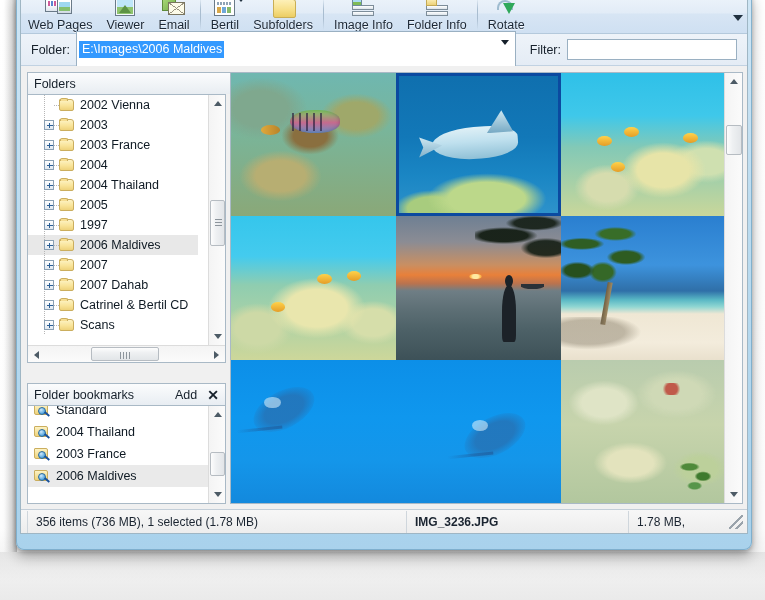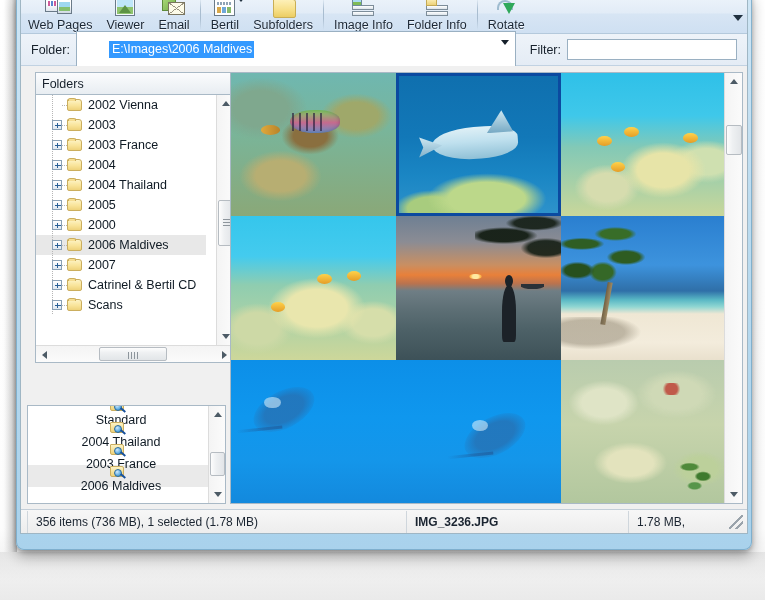--- a/index.html
+++ b/index.html
@@ -183,21 +183,21 @@
   
   #pathbar {
     position: absolute; left: 0; top: 40px; width: 100%; height: 32px;
     background: linear-gradient(to bottom,#eef3f9,#e4ecf5);
     border-bottom: 1px solid #c1d2e2;
     display: flex; align-items: center; padding: 0 10px;
   }
   .fieldlabel { font-size: 12.5px; color: #16202b; margin-right: 6px; white-space: nowrap; }
   #folder-combo {
     position: relative; flex: 1; height: 37px; background: #ffffff;
-    border: 1px solid #9ab0c2; display: flex; align-items: center; padding-left: 30px;
+    border: 1px solid #9ab0c2; display: flex; align-items: center;
   }
   #folder-value {
     font-size: 12.5px; color: #ffffff; background: #3399ff;
     padding: 1px 2px 1px 3px; margin-left: 2px; line-height: 15px; white-space: nowrap;
   }
   #folder-arrow {
     position: absolute; right: 6px; top: 8px;
     width: 0; height: 0; border-left: 4px solid transparent; border-right: 4px solid transparent;
     border-top: 5px solid #16202b;
   }
@@ -219,21 +219,21 @@
     height: 22px; background: linear-gradient(to bottom,#fbfcfd,#e8edf2);
     border: 1px solid #a9b9c6; border-bottom: none;
     display: flex; align-items: center; padding: 0 6px;
     font-size: 12.5px; color: #16202b;
   }
   .panel-head .spacer { flex: 1; }
   .panel-head .hbtn { font-size: 12.5px; color: #16202b; margin-left: 8px; cursor: default; }
   .panel-head .xbtn { font-size: 14px; font-weight: bold; color: #16202b; margin-left: 10px; cursor: default; line-height: 12px; }
 
   
-  #tree-panel { position: absolute; left: 8px; top: 0; width: 232px; height: 305px; }
+  #tree-panel { position: absolute; left: 0; top: 0; width: 232px; height: 305px; }
   #tree-body {
     position: absolute; left: 0; top: 22px; width: 199px; height: 269px;
     background: #ffffff; border: 1px solid #a9b9c6; overflow: hidden;
   }
   #tree-list { position: absolute; left: 0; top: 0; width: 170px; height: 100%; overflow: hidden; }
   .tree-row {
     height: 20px; display: flex; align-items: center; padding-left: 10px;
     font-size: 12.5px; color: #0f1a24; white-space: nowrap; cursor: default; position: relative;
   }
   .tree-row.sel { background: #e8e8e8; }
@@ -313,21 +313,21 @@
 
   
   #bm-panel { position: absolute; left: 0; top: 311px; width: 199px; height: 121px; }
   #bm-body {
     position: absolute; left: 0; top: 22px; width: 199px; height: 99px;
     background: #ffffff; border: 1px solid #a9b9c6; overflow: hidden;
   }
   #bm-list { position: absolute; left: 0; top: -7px; width: 180px; }
   .bm-row {
     height: 22px; display: flex; align-items: center; padding-left: 6px;
-    font-size: 12.5px; color: #0f1a24; white-space: nowrap; cursor: default; flex-direction: column;
+    font-size: 12.5px; color: #0f1a24; white-space: nowrap; cursor: default;
   }
   .bm-row.sel { background: #eaeaea; }
   .bm-ico { position: relative; width: 16px; height: 14px; margin-right: 6px; flex: none; }
   .bm-ico .fld {
     position: absolute; left: 0; top: 1px; width: 14px; height: 11px;
     background: linear-gradient(to bottom,#fdf3c4,#eed27a); border: 1px solid #cbae5e; border-radius: 1px 2px 2px 2px;
   }
   .bm-ico .glass {
     position: absolute; left: 4px; top: 4px; width: 8px; height: 8px; border-radius: 50%;
     background: radial-gradient(circle at 35% 30%, #cfe9fb, #4fa3dd 70%, #2d78b4 100%);
@@ -706,35 +706,42 @@
                   <span class="tree-dash"></span>
                   <span class="expander"></span>
                   <span class="folder-ico"></span>
                   <span>2005</span>
                 </div>
                 <div class="tree-row">
                   <span class="tree-guide"></span>
                   <span class="tree-dash"></span>
                   <span class="expander"></span>
                   <span class="folder-ico"></span>
-                  <span>2000</span>
+                  <span>1997</span>
                 </div>
                 <div class="tree-row sel">
                   <span class="tree-guide"></span>
                   <span class="tree-dash"></span>
                   <span class="expander"></span>
                   <span class="folder-ico"></span>
                   <span>2006 Maldives</span>
                 </div>
                 <div class="tree-row">
                   <span class="tree-guide"></span>
                   <span class="tree-dash"></span>
                   <span class="expander"></span>
                   <span class="folder-ico"></span>
                   <span>2007</span>
+                </div>
+                <div class="tree-row">
+                  <span class="tree-guide"></span>
+                  <span class="tree-dash"></span>
+                  <span class="expander"></span>
+                  <span class="folder-ico"></span>
+                  <span>2007 Dahab</span>
                 </div>
                 <div class="tree-row">
                   <span class="tree-guide"></span>
                   <span class="tree-dash"></span>
                   <span class="expander"></span>
                   <span class="folder-ico"></span>
                   <span>Catrinel &amp; Bertil CD</span>
                 </div>
                 <div class="tree-row">
                   <span class="tree-guide"></span>
@@ -765,20 +772,26 @@
                   <span class="grip"></span>
                 </div>
                 <div class="arrow-r">
                     <span class="tri-r"></span>
                   </div>
               </div>
             </div>
           </div>
 
           <div id="bm-panel">
+            <div class="panel-head">
+              <span>Folder bookmarks</span>
+              <span class="spacer"></span>
+              <span class="hbtn">Add</span>
+              <span class="xbtn">✕</span>
+            </div>
             <div id="bm-body">
               <div id="bm-list">
                 <div class="bm-row">
                   <span class="bm-ico">
                     <span class="fld"></span>
                       <span class="glass"></span>
                       <span class="handle"></span>
                   </span>
                   <span>Standard</span>
                 </div>

